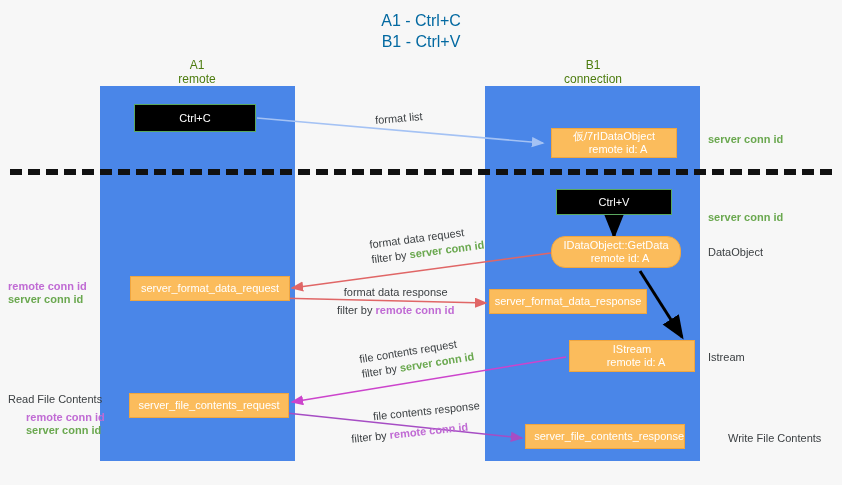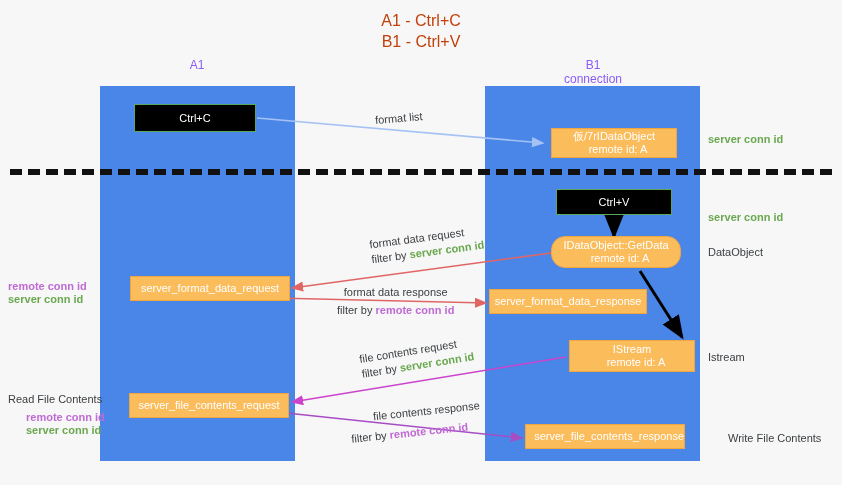--- a/index.html
+++ b/index.html
@@ -24,29 +24,29 @@
   .abs { position: absolute; }
 
   
   .title {
     top: 10px;
     left: 0;
     width: 842px;
     text-align: center;
     font-size: 16px;
     line-height: 21px;
-    color: #c2410c;
+    color: #0369a1;
   }
 
   
   .col-head {
     text-align: center;
     font-size: 12px;
     line-height: 14px;
-    color: #8b5cf6;
+    color: #4d7c0f;
     width: 160px;
   }
   .col-head .name { display: block; }
   .col-head .sub  { display: block; }
 
   
   .lane {
     background: #4a86e8;
     top: 86px;
     height: 375px;
@@ -108,20 +108,21 @@
 
 <div id="diagram">
 
   <div class="abs title">
     <div>A1 - Ctrl+C</div>
     <div>B1 - Ctrl+V</div>
   </div>
 
   <div class="abs col-head" style="left:117px; top:58px;">
     <span class="name">A1</span>
+    <span class="sub">remote</span>
   </div>
   <div class="abs col-head" style="left:513px; top:58px;">
     <span class="name">B1</span>
     <span class="sub">connection</span>
   </div>
 
   <div class="abs lane" id="lane-a1"></div>
   <div class="abs lane" id="lane-b1"></div>
 
   <svg id="wires">

